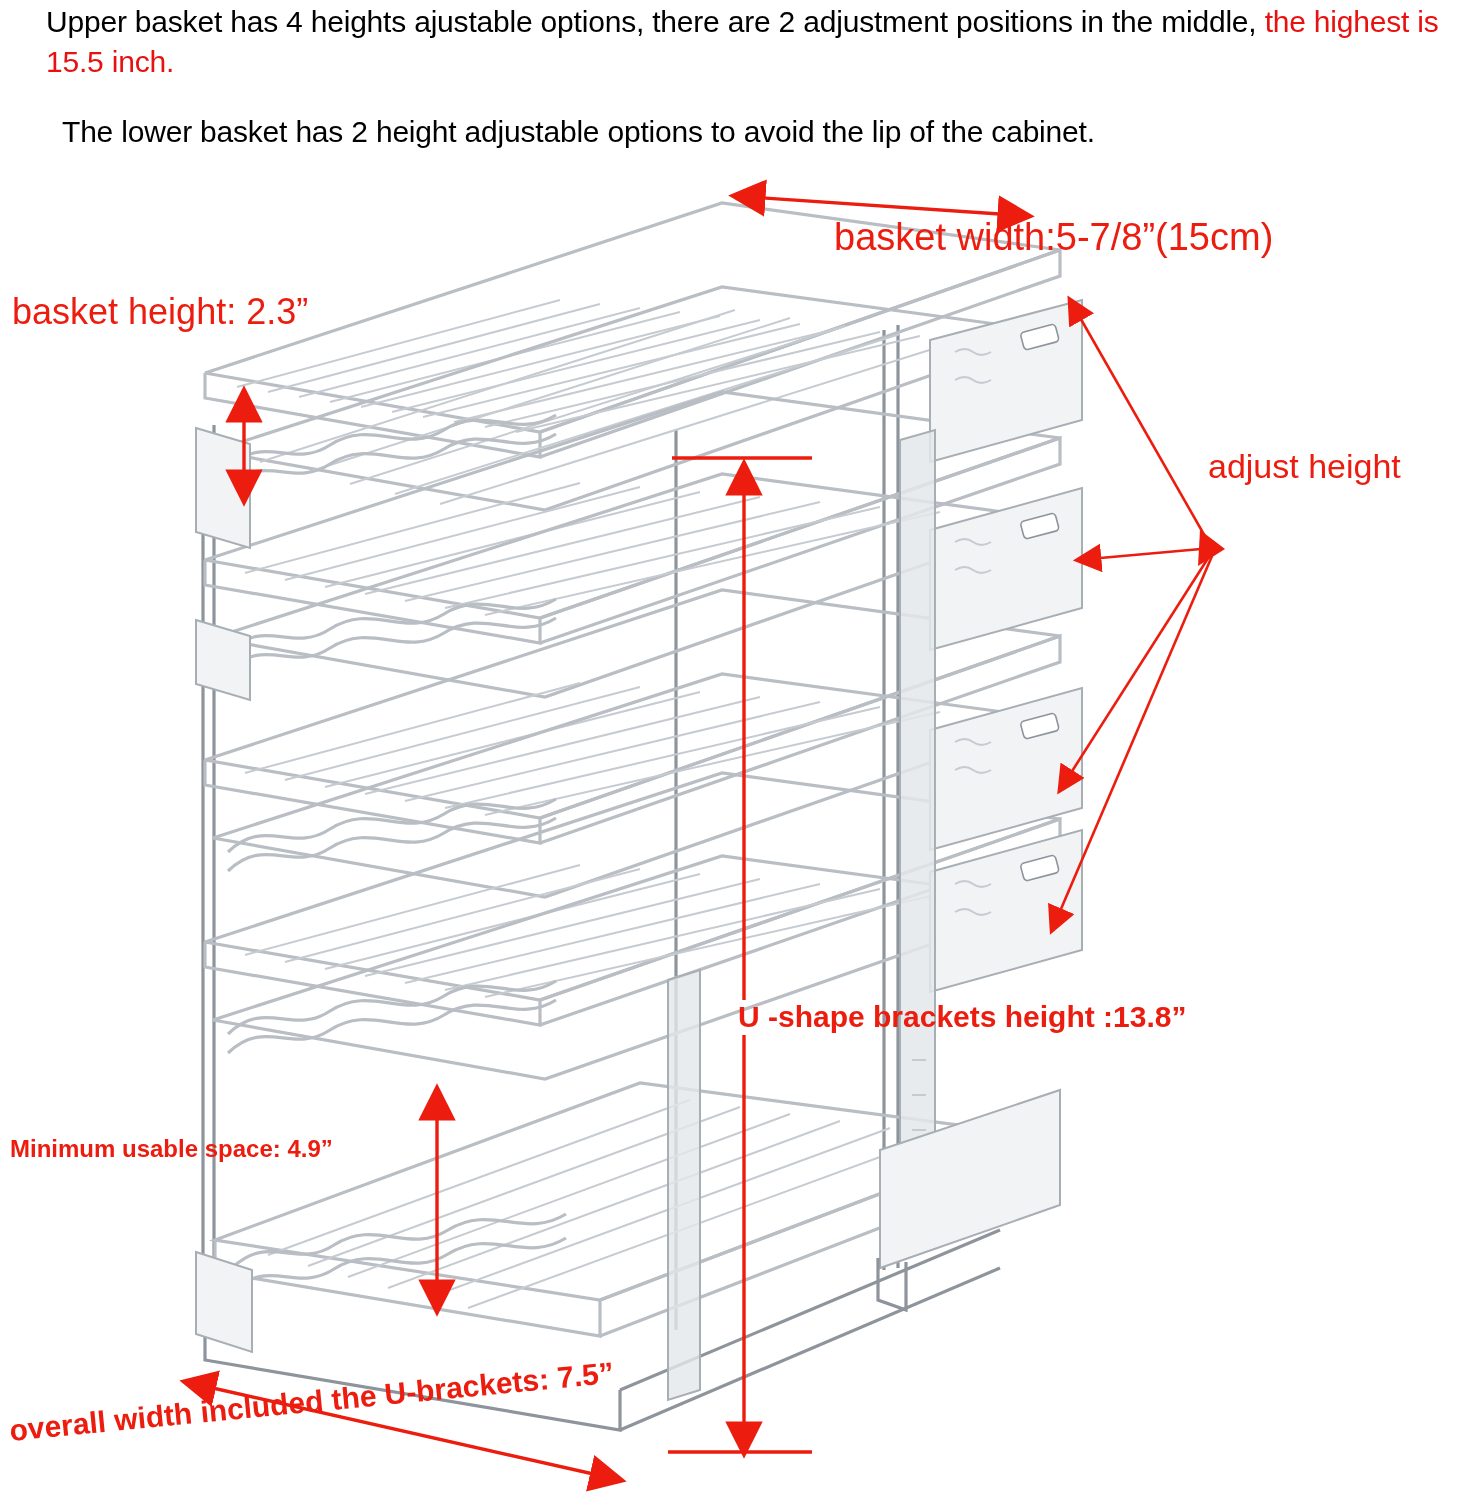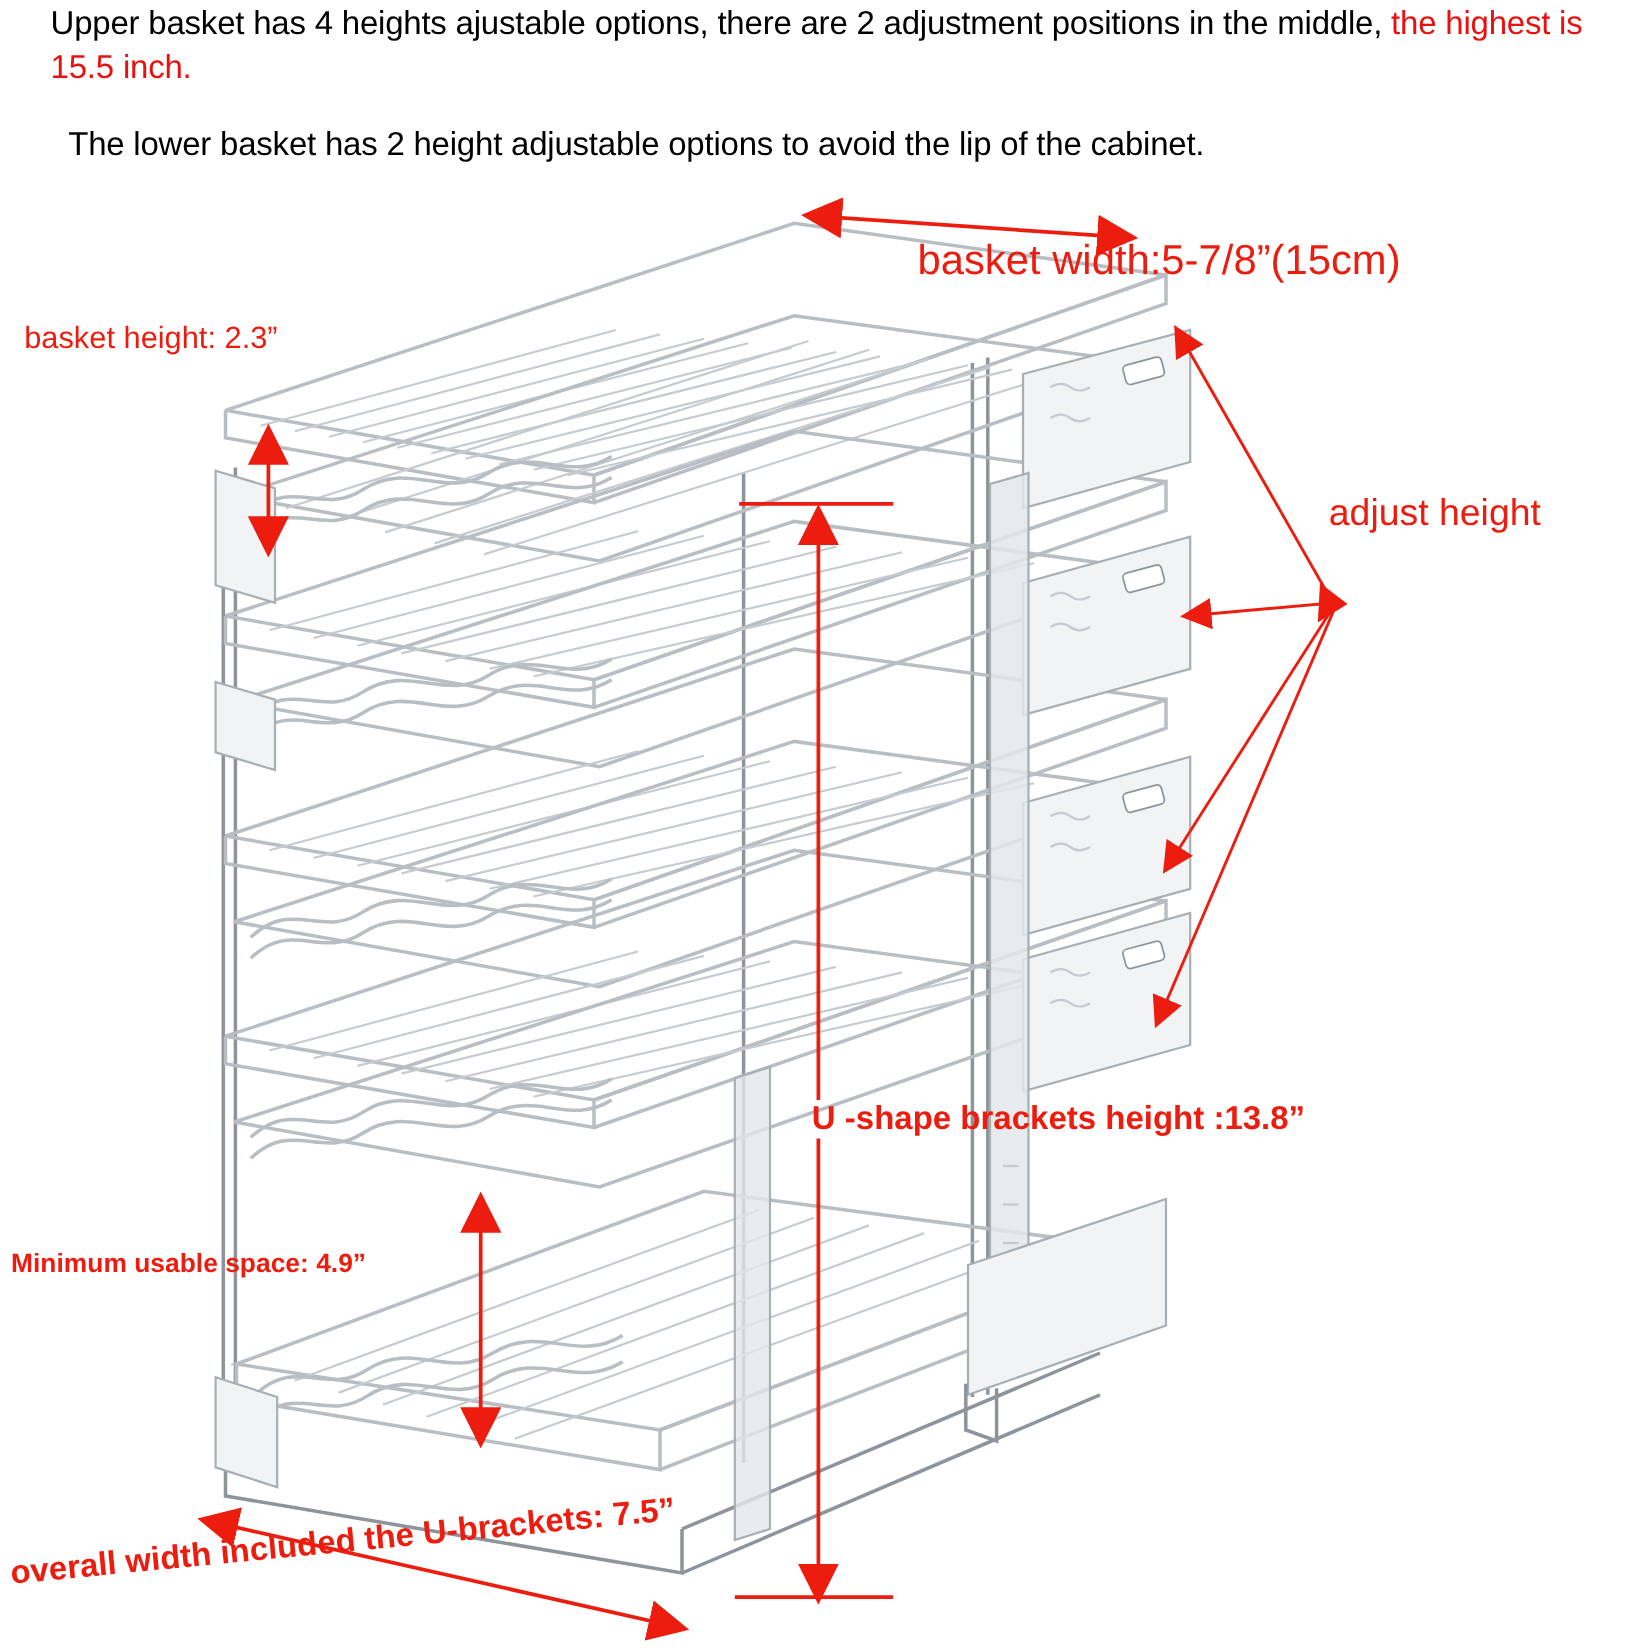--- a/index.html
+++ b/index.html
@@ -36,22 +36,22 @@
     font-family: "Liberation Sans", sans-serif;
     white-space: nowrap;
   }
   #lbl-basket-width {
     left: 834px; top: 168px;
     font-size: 38px;
     font-weight: 400;
     margin-top: 48px;
   }
   #lbl-basket-height {
-    left: 22px; top: 291px;
-    font-size: 28px;
+    left: 12px; top: 291px;
+    font-size: 36px;
   }
   #lbl-adjust-height {
     left: 1208px; top: 447px;
     font-size: 34px;
     font-weight: 400;
   }
   #lbl-ushape {
     left: 738px; top: 1000px;
     font-size: 30px;
     font-weight: 700;

